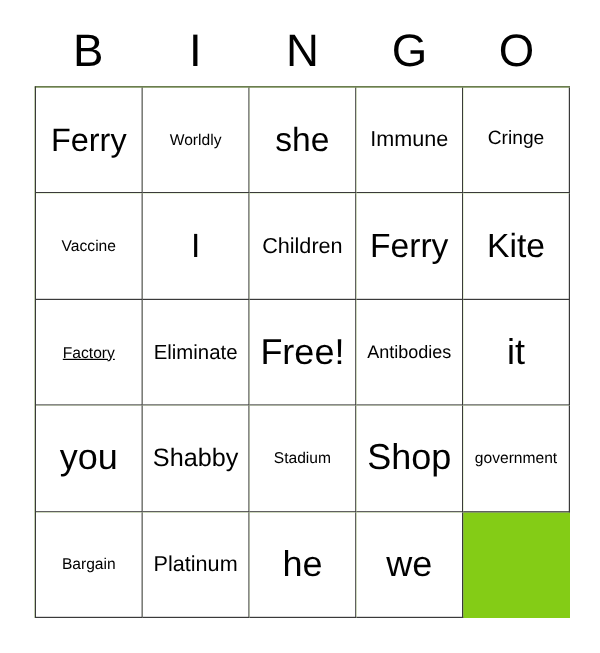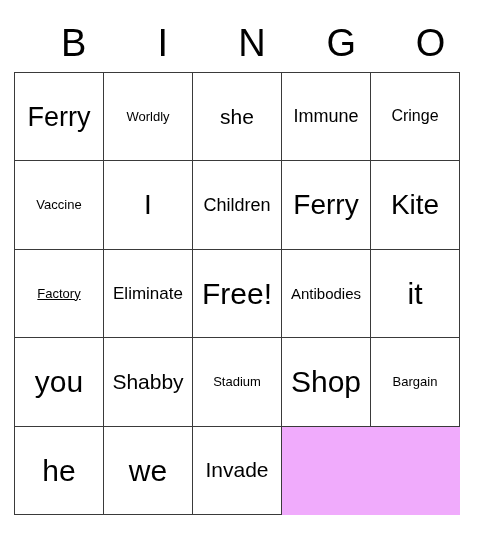--- a/index.html
+++ b/index.html
@@ -40,31 +40,31 @@
     font-size: 38px;
     font-weight: 400;
     line-height: 1;
     color: #000000;
     letter-spacing: 0;
   }
 
   
   .grid {
     position: absolute;
-    left: 14px;
+    left: 29px;
     top: 72px;
     width: 446px;
     height: 443px;
     display: grid;
     grid-template-columns: repeat(5, 1fr);
     grid-template-rows: repeat(5, 1fr);
     border-top: 1.5px solid #3a3a3a;
     border-left: 1.5px solid #3a3a3a;
     box-sizing: border-box;
-    background: #f0abfc;
+    background: #84cc16;
   }
   .cell {
     border-right: 1.5px solid #3a3a3a;
     border-bottom: 1.5px solid #3a3a3a;
     box-sizing: border-box;
     display: flex;
     align-items: center;
     justify-content: center;
     overflow: hidden;
     background: #ffffff;
@@ -82,21 +82,21 @@
   .fs-xs  { font-size: 13px; }
   .fs-s   { font-size: 15px; }
   .fs-sm  { font-size: 17px; }
   .fs-m   { font-size: 18px; text-align: right; }
   .fs-ml  { font-size: 13px; }
   .fs-l   { font-size: 21px; }
   .fs-xl  { font-size: 16px; }
   .fs-2xl { font-size: 27px; }
   .fs-3xl { font-size: 28px; }
   .fs-4xl { font-size: 30px; }
-  .fs-5xl { font-size: 21px; }
+  .fs-5xl { font-size: 28px; }
 </style>
 </head>
 <body style="background: rgb(255, 255, 255);">
 
 <div id="bingo-card">
 
   <div class="header-row">
     <div class="header-cell">
       <span>B</span>
     </div>
@@ -169,28 +169,31 @@
     </div>
     <div class="cell" style="border-right-color: rgb(58, 58, 58); border-bottom-color: rgb(58, 58, 58); background: rgb(255, 255, 255);">
       <span class="cell-text fs-l">Shabby</span>
     </div>
     <div class="cell" style="border-right-color: rgb(58, 58, 58); border-bottom-color: rgb(58, 58, 58); background: rgb(255, 255, 255);">
       <span class="cell-text fs-ml">Stadium</span>
     </div>
     <div class="cell" style="border-right-color: rgb(58, 58, 58); border-bottom-color: rgb(58, 58, 58); background: rgb(255, 255, 255);">
       <span class="cell-text fs-4xl">Shop</span>
     </div>
+    <div class="cell" style="border-right-color: rgb(58, 58, 58); border-bottom-color: rgb(58, 58, 58); background: rgb(255, 255, 255);">
+      <span class="cell-text fs-xs">government</span>
+    </div>
 
     <div class="cell" style="border-right-color: rgb(58, 58, 58); border-bottom-color: rgb(58, 58, 58); background: rgb(255, 255, 255);">
       <span class="cell-text fs-ml">Bargain</span>
+    </div>
+    <div class="cell" style="border-right-color: rgb(58, 58, 58); border-bottom-color: rgb(58, 58, 58); background: rgb(255, 255, 255);">
+      <span class="cell-text fs-m">Platinum</span>
     </div>
     <div class="cell" style="border-right-color: rgb(58, 58, 58); border-bottom-color: rgb(58, 58, 58); background: rgb(255, 255, 255);">
       <span class="cell-text fs-4xl">he</span>
     </div>
     <div class="cell" style="border-right-color: rgb(58, 58, 58); border-bottom-color: rgb(58, 58, 58); background: rgb(255, 255, 255);">
       <span class="cell-text fs-4xl">we</span>
     </div>
-    <div class="cell" style="border-right-color: rgb(58, 58, 58); border-bottom-color: rgb(58, 58, 58); background: rgb(255, 255, 255);">
-      <span class="cell-text fs-l">Invade</span>
-    </div>
 
   </div>
 </div>
 
 </body></html>

